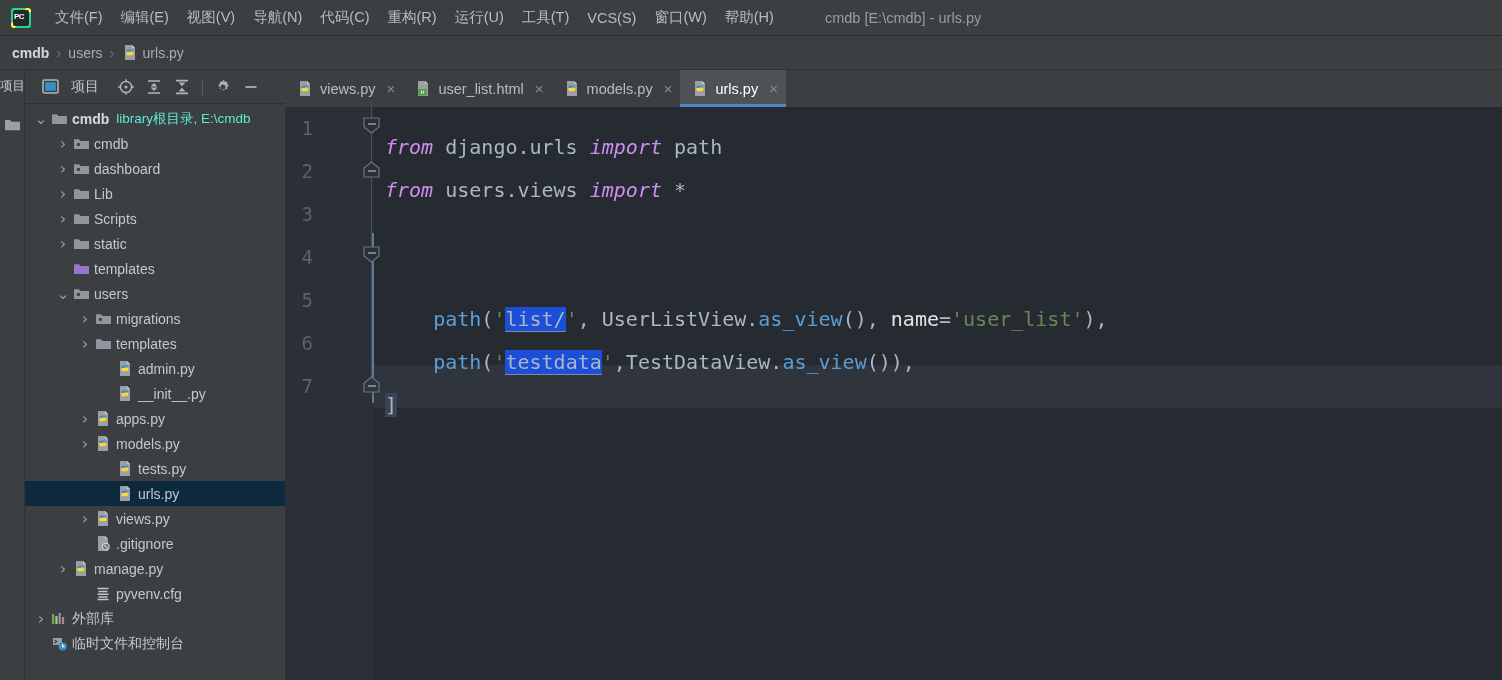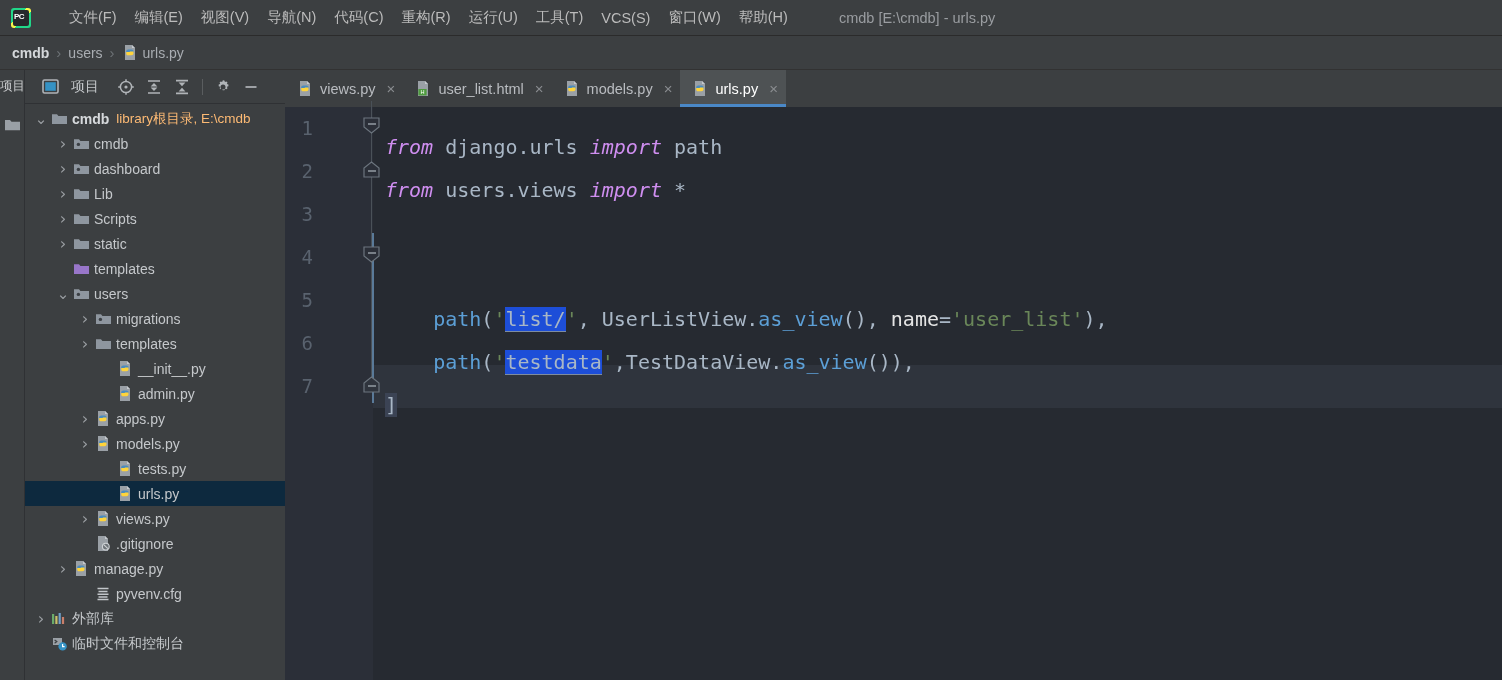--- a/index.html
+++ b/index.html
@@ -11,21 +11,21 @@
   }
   #app { position: relative; width: 1502px; height: 680px; }
 
   
   .menubar {
     position: absolute; left: 0; top: 0; width: 1502px; height: 36px;
     background: #3c3f41; display: flex; align-items: center;
     border-bottom: 1px solid #2b2b2b;
   }
   .pc-logo {
-    width: 22px; height: 22px; margin-left: 10px; margin-right: 28px;
+    width: 22px; height: 22px; margin-left: 10px; margin-right: 14px;
     position: relative; flex: none;
   }
   .pc-logo .a { position: absolute; inset: 1px; border-radius: 3px;
     background: linear-gradient(135deg,#21d789 0%, #21d789 38%, #f7f74a 39%, #f7f74a 58%, #21d789 59%); }
   .pc-logo .b { position: absolute; left: 3px; top: 3px; right: 3px; bottom: 3px;
     background: #27282c; border-radius: 2px; }
   .pc-logo .c { position: absolute; left: 4px; top: 5px; font-size: 8px; color: #fff;
     font-family: "Liberation Sans", sans-serif; font-weight: bold; letter-spacing: -0.5px;}
   .menu-item {
     color: #bbbbbb; font-size: 14.5px; padding: 3px 9px; white-space: nowrap;
@@ -83,21 +83,21 @@
   }
   .row.selected { background: #0d293e; }
   .row .arrow {
     width: 16px; text-align: center; color: #9a9ea2; font-size: 11px; flex: none;
     font-family: "DejaVu Sans", sans-serif;
   }
   .row .arrow.none { color: transparent; }
   .row .ico { width: 20px; flex: none; display: flex; align-items: center; justify-content: center; }
   .row .lbl { margin-left: 3px; }
   .row .lbl.bold { font-weight: bold; color: #d6d9dc; }
-  .row .sub { color: #fdba74; margin-left: 7px; font-size: 13.5px; }
+  .row .sub { color: #5eead4; margin-left: 7px; font-size: 13.5px; }
 
   
   .editor-area {
     position: absolute; left: 285px; top: 70px; width: 1217px; height: 610px;
     background: #262a31;
   }
   .tabbar {
     position: absolute; left: 0; top: 0; width: 1217px; height: 37px;
     background: #3c3f41; display: flex; align-items: stretch;
   }
@@ -351,33 +351,33 @@
         <div class="row" style="padding-left: 74px;">
           <span class="arrow none">&nbsp;</span>
           <span class="ico">
             <svg width="16" height="17" viewBox="0 0 16 17">
               <path d="M3 1 h7 l3 3 v12 h-10 z" fill="#9aa0a6"></path>
               <path d="M10 1 l3 3 h-3 z" fill="#c5c9cd"></path>
               <path d="M4.2 7.5 c0-1.2 .8-2 2.2-2 h3.2 c1.2 0 1.9 .7 1.9 1.8 v1.4 h-3.6 v.6 h-3.7 z" fill="#4b8bbe"></path>
               <path d="M11.5 9.2 c0 1.2-.8 2-2.2 2 h-3.2 c-1.2 0-1.9-.7-1.9-1.8 v-1.4 h3.6 v-.6 h3.7 z" fill="#ffd43b"></path>
             </svg>
           </span>
+          <span class="lbl">admin.py</span>
+        </div>
+        <div class="row" style="padding-left: 74px;">
+          <span class="arrow none">&nbsp;</span>
+          <span class="ico">
+            <svg width="16" height="17" viewBox="0 0 16 17">
+              <path d="M3 1 h7 l3 3 v12 h-10 z" fill="#9aa0a6"></path>
+              <path d="M10 1 l3 3 h-3 z" fill="#c5c9cd"></path>
+              <path d="M4.2 7.5 c0-1.2 .8-2 2.2-2 h3.2 c1.2 0 1.9 .7 1.9 1.8 v1.4 h-3.6 v.6 h-3.7 z" fill="#4b8bbe"></path>
+              <path d="M11.5 9.2 c0 1.2-.8 2-2.2 2 h-3.2 c-1.2 0-1.9-.7-1.9-1.8 v-1.4 h3.6 v-.6 h3.7 z" fill="#ffd43b"></path>
+            </svg>
+          </span>
           <span class="lbl">__init__.py</span>
-        </div>
-        <div class="row" style="padding-left: 74px;">
-          <span class="arrow none">&nbsp;</span>
-          <span class="ico">
-            <svg width="16" height="17" viewBox="0 0 16 17">
-              <path d="M3 1 h7 l3 3 v12 h-10 z" fill="#9aa0a6"></path>
-              <path d="M10 1 l3 3 h-3 z" fill="#c5c9cd"></path>
-              <path d="M4.2 7.5 c0-1.2 .8-2 2.2-2 h3.2 c1.2 0 1.9 .7 1.9 1.8 v1.4 h-3.6 v.6 h-3.7 z" fill="#4b8bbe"></path>
-              <path d="M11.5 9.2 c0 1.2-.8 2-2.2 2 h-3.2 c-1.2 0-1.9-.7-1.9-1.8 v-1.4 h3.6 v-.6 h3.7 z" fill="#ffd43b"></path>
-            </svg>
-          </span>
-          <span class="lbl">admin.py</span>
         </div>
         <div class="row" style="padding-left: 52px;">
           <span class="arrow" style="font-size: 16px;">›</span>
           <span class="ico">
             <svg width="16" height="17" viewBox="0 0 16 17">
               <path d="M3 1 h7 l3 3 v12 h-10 z" fill="#9aa0a6"></path>
               <path d="M10 1 l3 3 h-3 z" fill="#c5c9cd"></path>
               <path d="M4.2 7.5 c0-1.2 .8-2 2.2-2 h3.2 c1.2 0 1.9 .7 1.9 1.8 v1.4 h-3.6 v.6 h-3.7 z" fill="#4b8bbe"></path>
               <path d="M11.5 9.2 c0 1.2-.8 2-2.2 2 h-3.2 c-1.2 0-1.9-.7-1.9-1.8 v-1.4 h3.6 v-.6 h3.7 z" fill="#ffd43b"></path>
             </svg>

